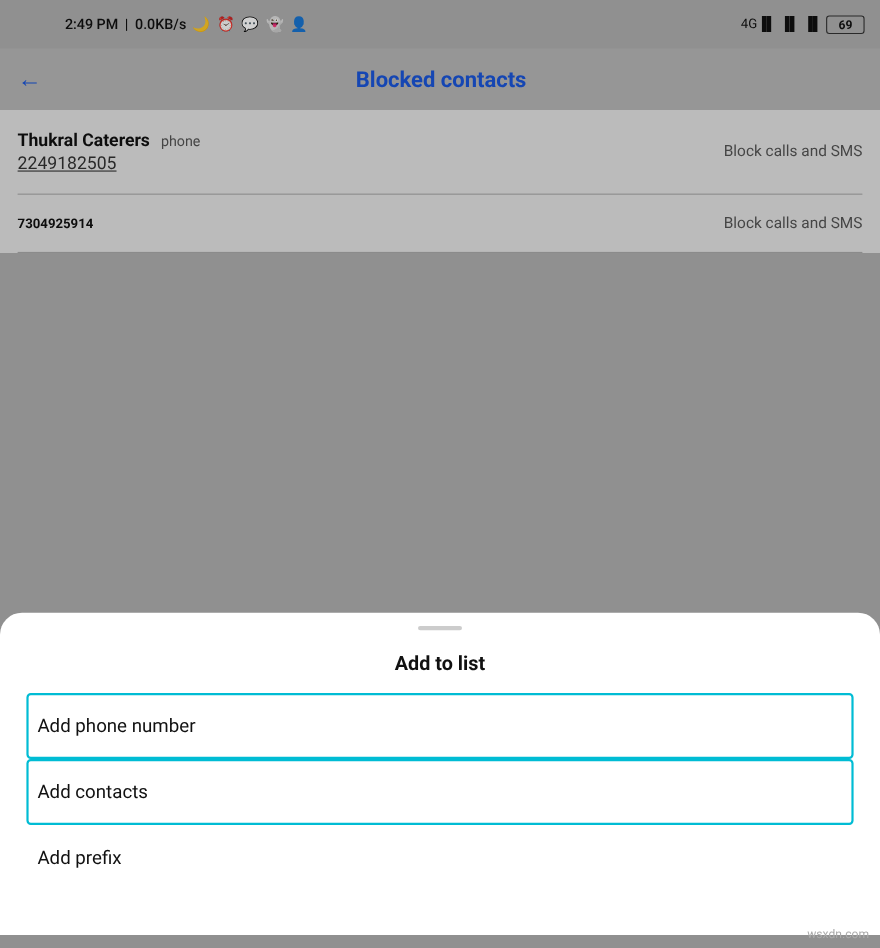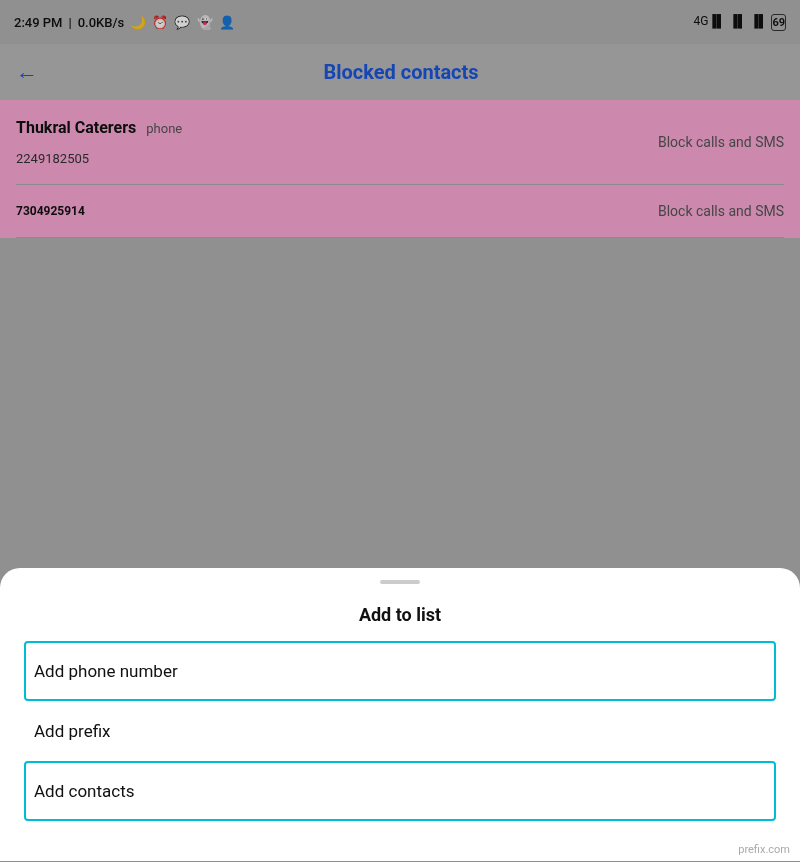--- a/index.html
+++ b/index.html
@@ -25,32 +25,33 @@
       font-size: 13px;
       color: #111;
     }
 
     .status-left {
       display: flex;
       align-items: center;
       gap: 6px;
       font-size: 13px;
       font-weight: 500;
+      margin-left: 45px;
     }
 
     .status-right {
       display: flex;
       gap: 4px;
       font-size: 12px;
     }
 
     .battery-box {
       border: 1.5px solid #333;
       border-radius: 3px;
-      padding: 1px 0;
+      padding: 1px 10px;
       font-size: 11px;
       font-weight: bold;
     }
 
     
     .header {
       width: 100%;
       height: 56px;
       background: #b8b8b8;
       display: flex;
@@ -70,21 +71,21 @@
       flex: 1;
       text-align: center;
       font-size: 20px;
       font-weight: bold;
       color: #1a56db;
       margin-right: 40px;
     }
 
     
     .blocked-list {
-      background: #f9a8d4;
+      background: #e5e5e5;
       padding: 0 16px;
     }
 
     .blocked-item {
       padding: 18px 0;
       border-bottom: 1px solid #aaa;
       display: flex;
       justify-content: space-between;
       align-items: center;
     }
@@ -101,23 +102,24 @@
     }
 
     .blocked-name span.phone-label {
       font-size: 13px;
       font-weight: normal;
       color: #555;
       margin-left: 6px;
     }
 
     .blocked-number-sub {
-      font-size: 13px;
+      font-size: 16px;
       color: #333;
-      margin-top: 14px;
+      margin-top: 2px;
+      text-decoration: underline;
     }
 
     .blocked-number-only {
       font-size: 12px;
       font-weight: bold;
       color: #111;
     }
 
     .block-label {
       font-size: 14px;
@@ -131,21 +133,21 @@
       left: 0;
       width: 800px;
       height: 862px;
       background: rgba(0,0,0,0.18);
       z-index: 10;
     }
 
     
     .bottom-sheet {
       position: absolute;
-      bottom: 1px;
+      bottom: 12px;
       left: 0;
       width: 800px;
       background: #ffffff;
       border-radius: 20px 20px 0 0;
       z-index: 20;
       padding: 0 0 40px 0;
     }
 
     .sheet-handle {
       width: 40px;
@@ -239,18 +241,18 @@
   </div>
 </div>
 
 <div class="overlay"></div>
 
 <div class="bottom-sheet">
   <div class="sheet-handle"></div>
   <div class="sheet-title">Add to list</div>
   <div class="sheet-options">
     <div class="sheet-option highlighted">Add phone number</div>
+    <div class="sheet-option highlighted">Add contacts</div>
     <div class="sheet-option">Add prefix</div>
-    <div class="sheet-option highlighted">Add contacts</div>
-  </div>
-</div>
-
-<div class="watermark">prefix.com</div>
+  </div>
+</div>
+
+<div class="watermark">wsxdn.com</div>
 
 </body></html>

